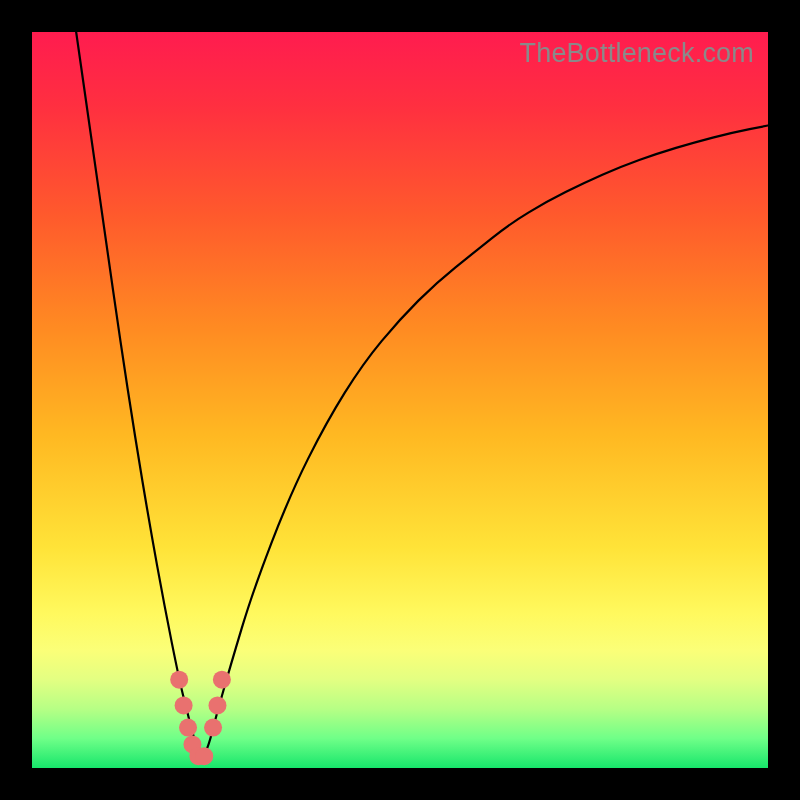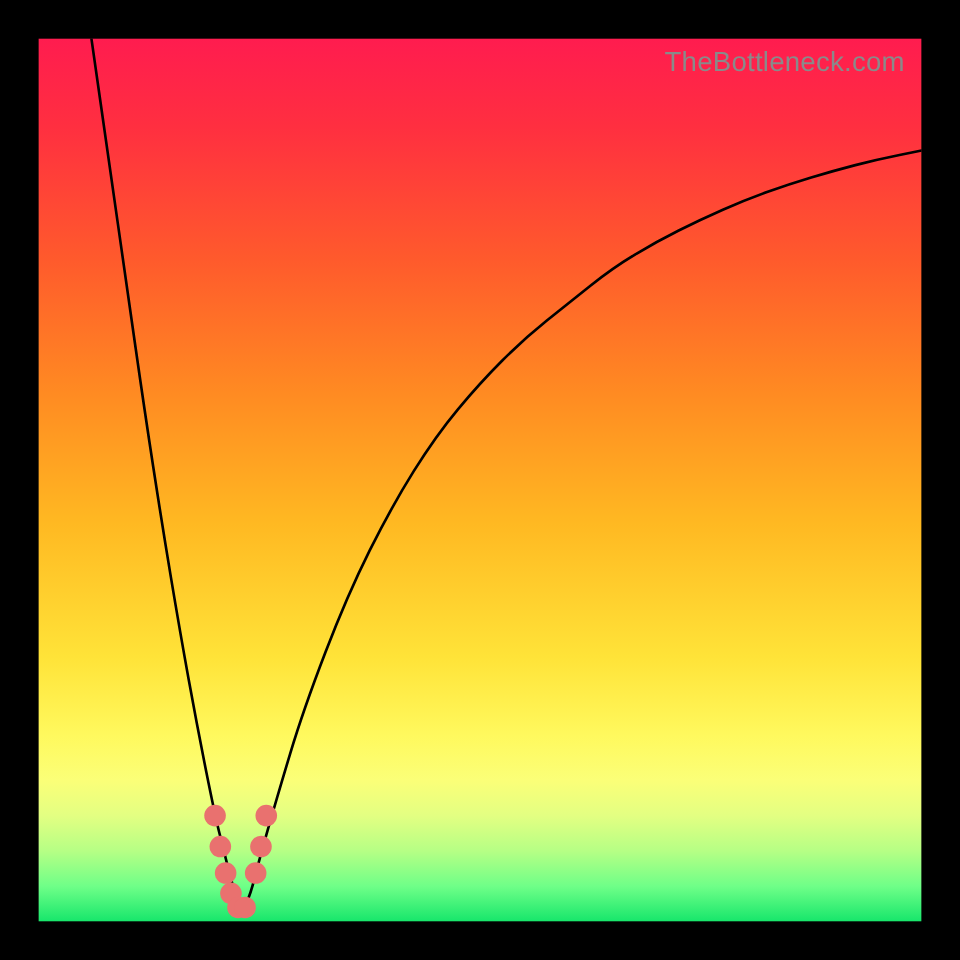--- a/index.html
+++ b/index.html
@@ -26,21 +26,21 @@
     overflow: hidden;
   }
   .gradient {
     position: absolute;
     left: 0; top: 0; right: 0; bottom: 0;
   }
   .watermark {
     position: absolute;
     top: 6px;
     right: 14px;
-    font-size: 23px;
+    font-size: 27px;
     color: #8a8a8a;
     font-weight: 500;
     letter-spacing: 0.2px;
     user-select: none;
   }
   svg {
     position: absolute;
     left: 0; top: 0;
     width: 736px;
     height: 736px;

